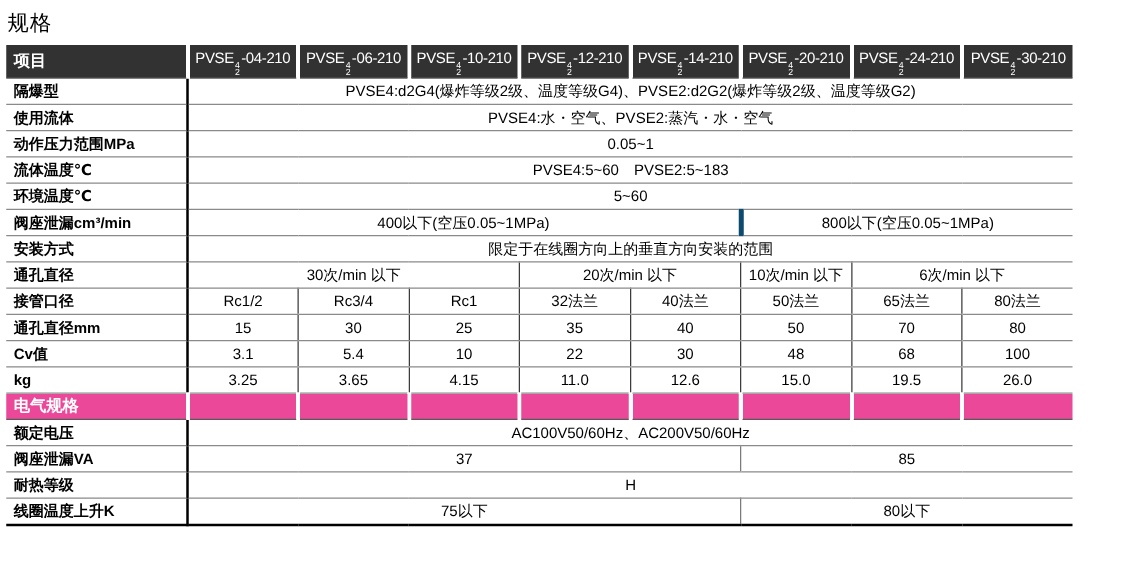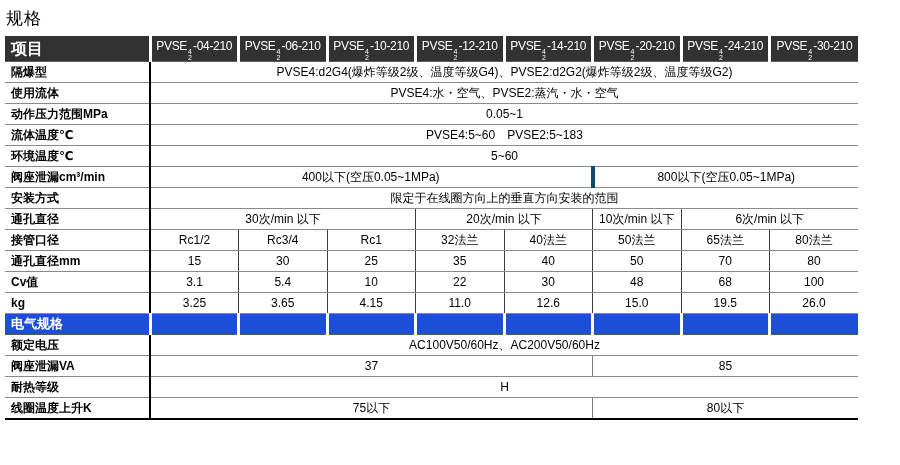--- a/index.html
+++ b/index.html
@@ -16,34 +16,34 @@
     border-collapse:collapse;table-layout:fixed;
   }
   .spec th,.spec td{
     height:20px;padding:0;font-size:12px;font-weight:normal;
     overflow:hidden;white-space:nowrap;vertical-align:middle;
     border-bottom:1px solid #8a8a8a;line-height:20px;
   }
   
   tr.hd th{background:#323232;color:#fff;border-bottom:1px solid #5a5a5a;}
   tr.hd th + th{border-left:3px solid #ffffff;}
-  th.item{text-align:left;padding-left:6px;font-weight:bold;font-size:16px;}
+  th.item{text-align:left;padding-left:6px;font-weight:bold;font-size:13px;}
   .mod{text-align:center;letter-spacing:-0.3px;font-size:12px;}
   .fr{display:inline-flex;flex-direction:column;vertical-align:-4px;margin:0 1px;}
   .fr span{display:block;font-size:7px;line-height:6px;text-align:center;letter-spacing:0;}
   
   td.lbl{border-right:2px solid #000;font-weight:bold;padding:0 6px;}
   .lblwrap{display:flex;justify-content:flex-start;align-items:center;height:20px;}
   
   td.v{text-align:center;}
   td.d{border-left:1px solid #3c3c3c;}
   td.dm{border-left:1px solid #7a7a7a;}
   td.dl{border-left:4px solid #0c4a6e;}
   
-  tr.sec td{background:#1d4ed8;color:#fff;border-bottom:1px solid #5a5a5a;}
+  tr.sec td{background:#ec4899;color:#fff;border-bottom:1px solid #5a5a5a;}
   tr.sec td + td{border-left:3px solid #ffffff;}
   tr.sec td.lbl{border-right:none;font-weight:bold;padding-left:6px;font-size:13px;}
   
   tr.last td{border-bottom:2px solid #000;}
 </style>
 </head>
 <body>
 
 <div class="title">规格</div>
 

